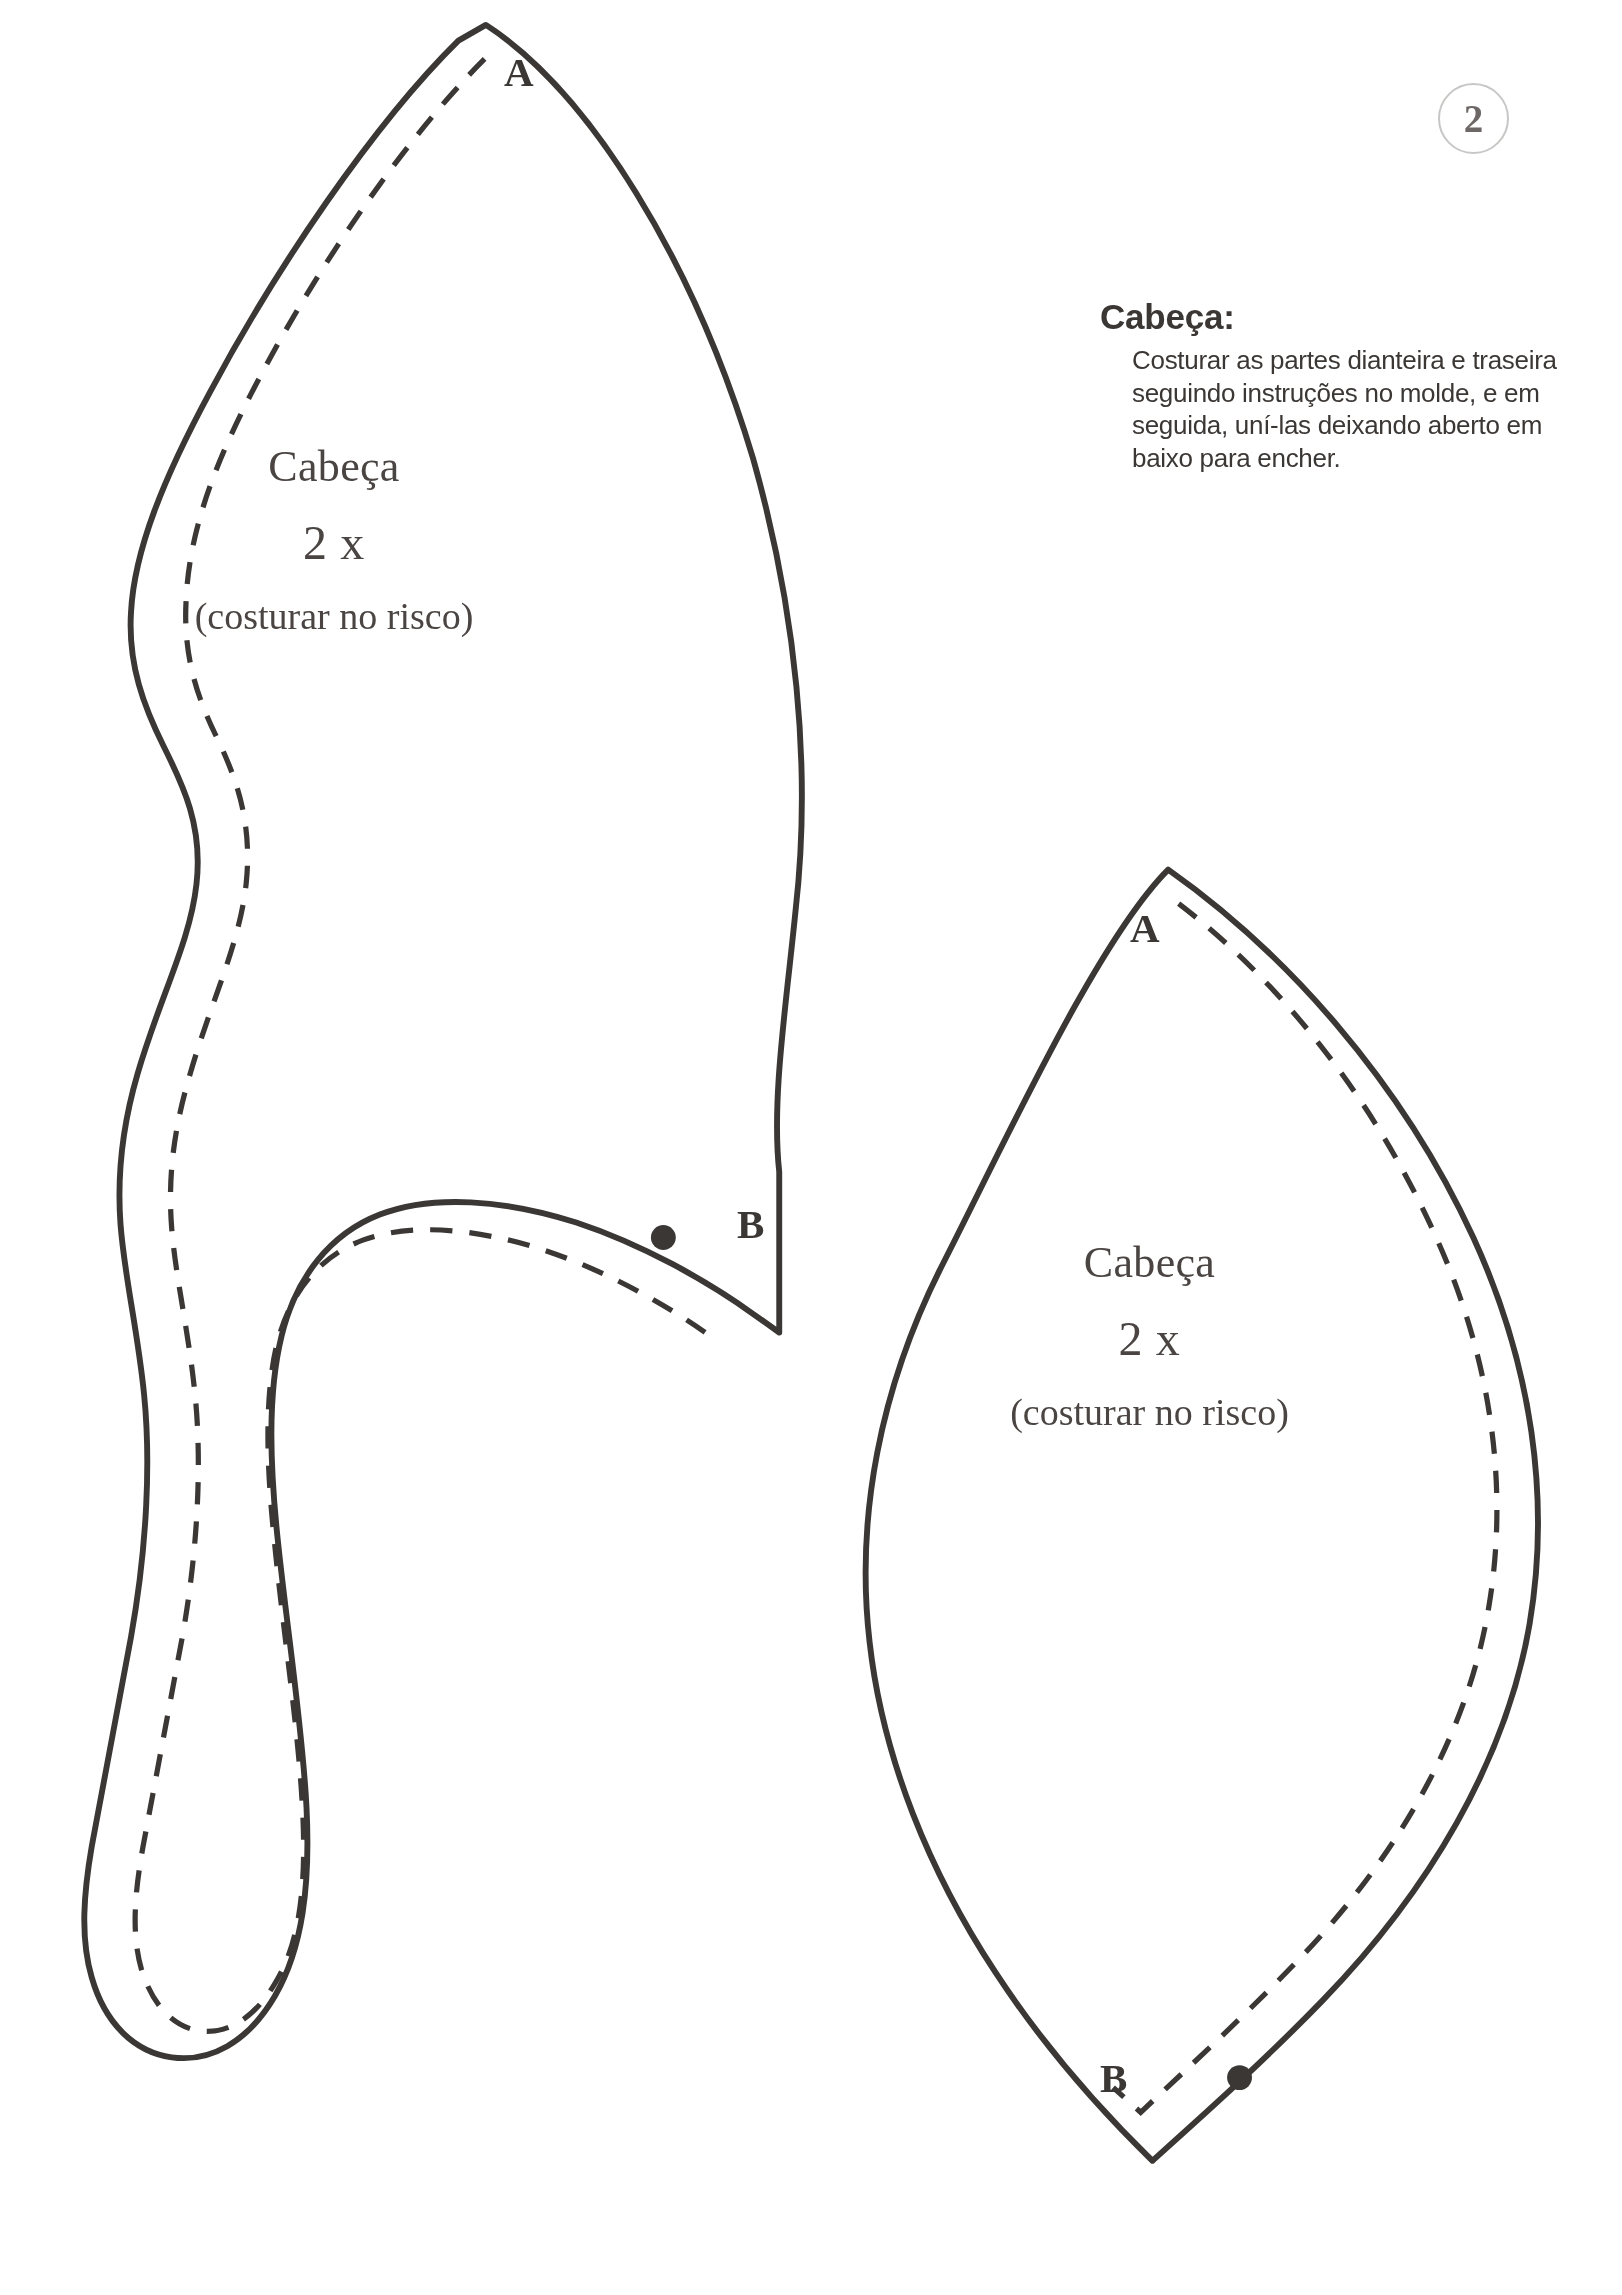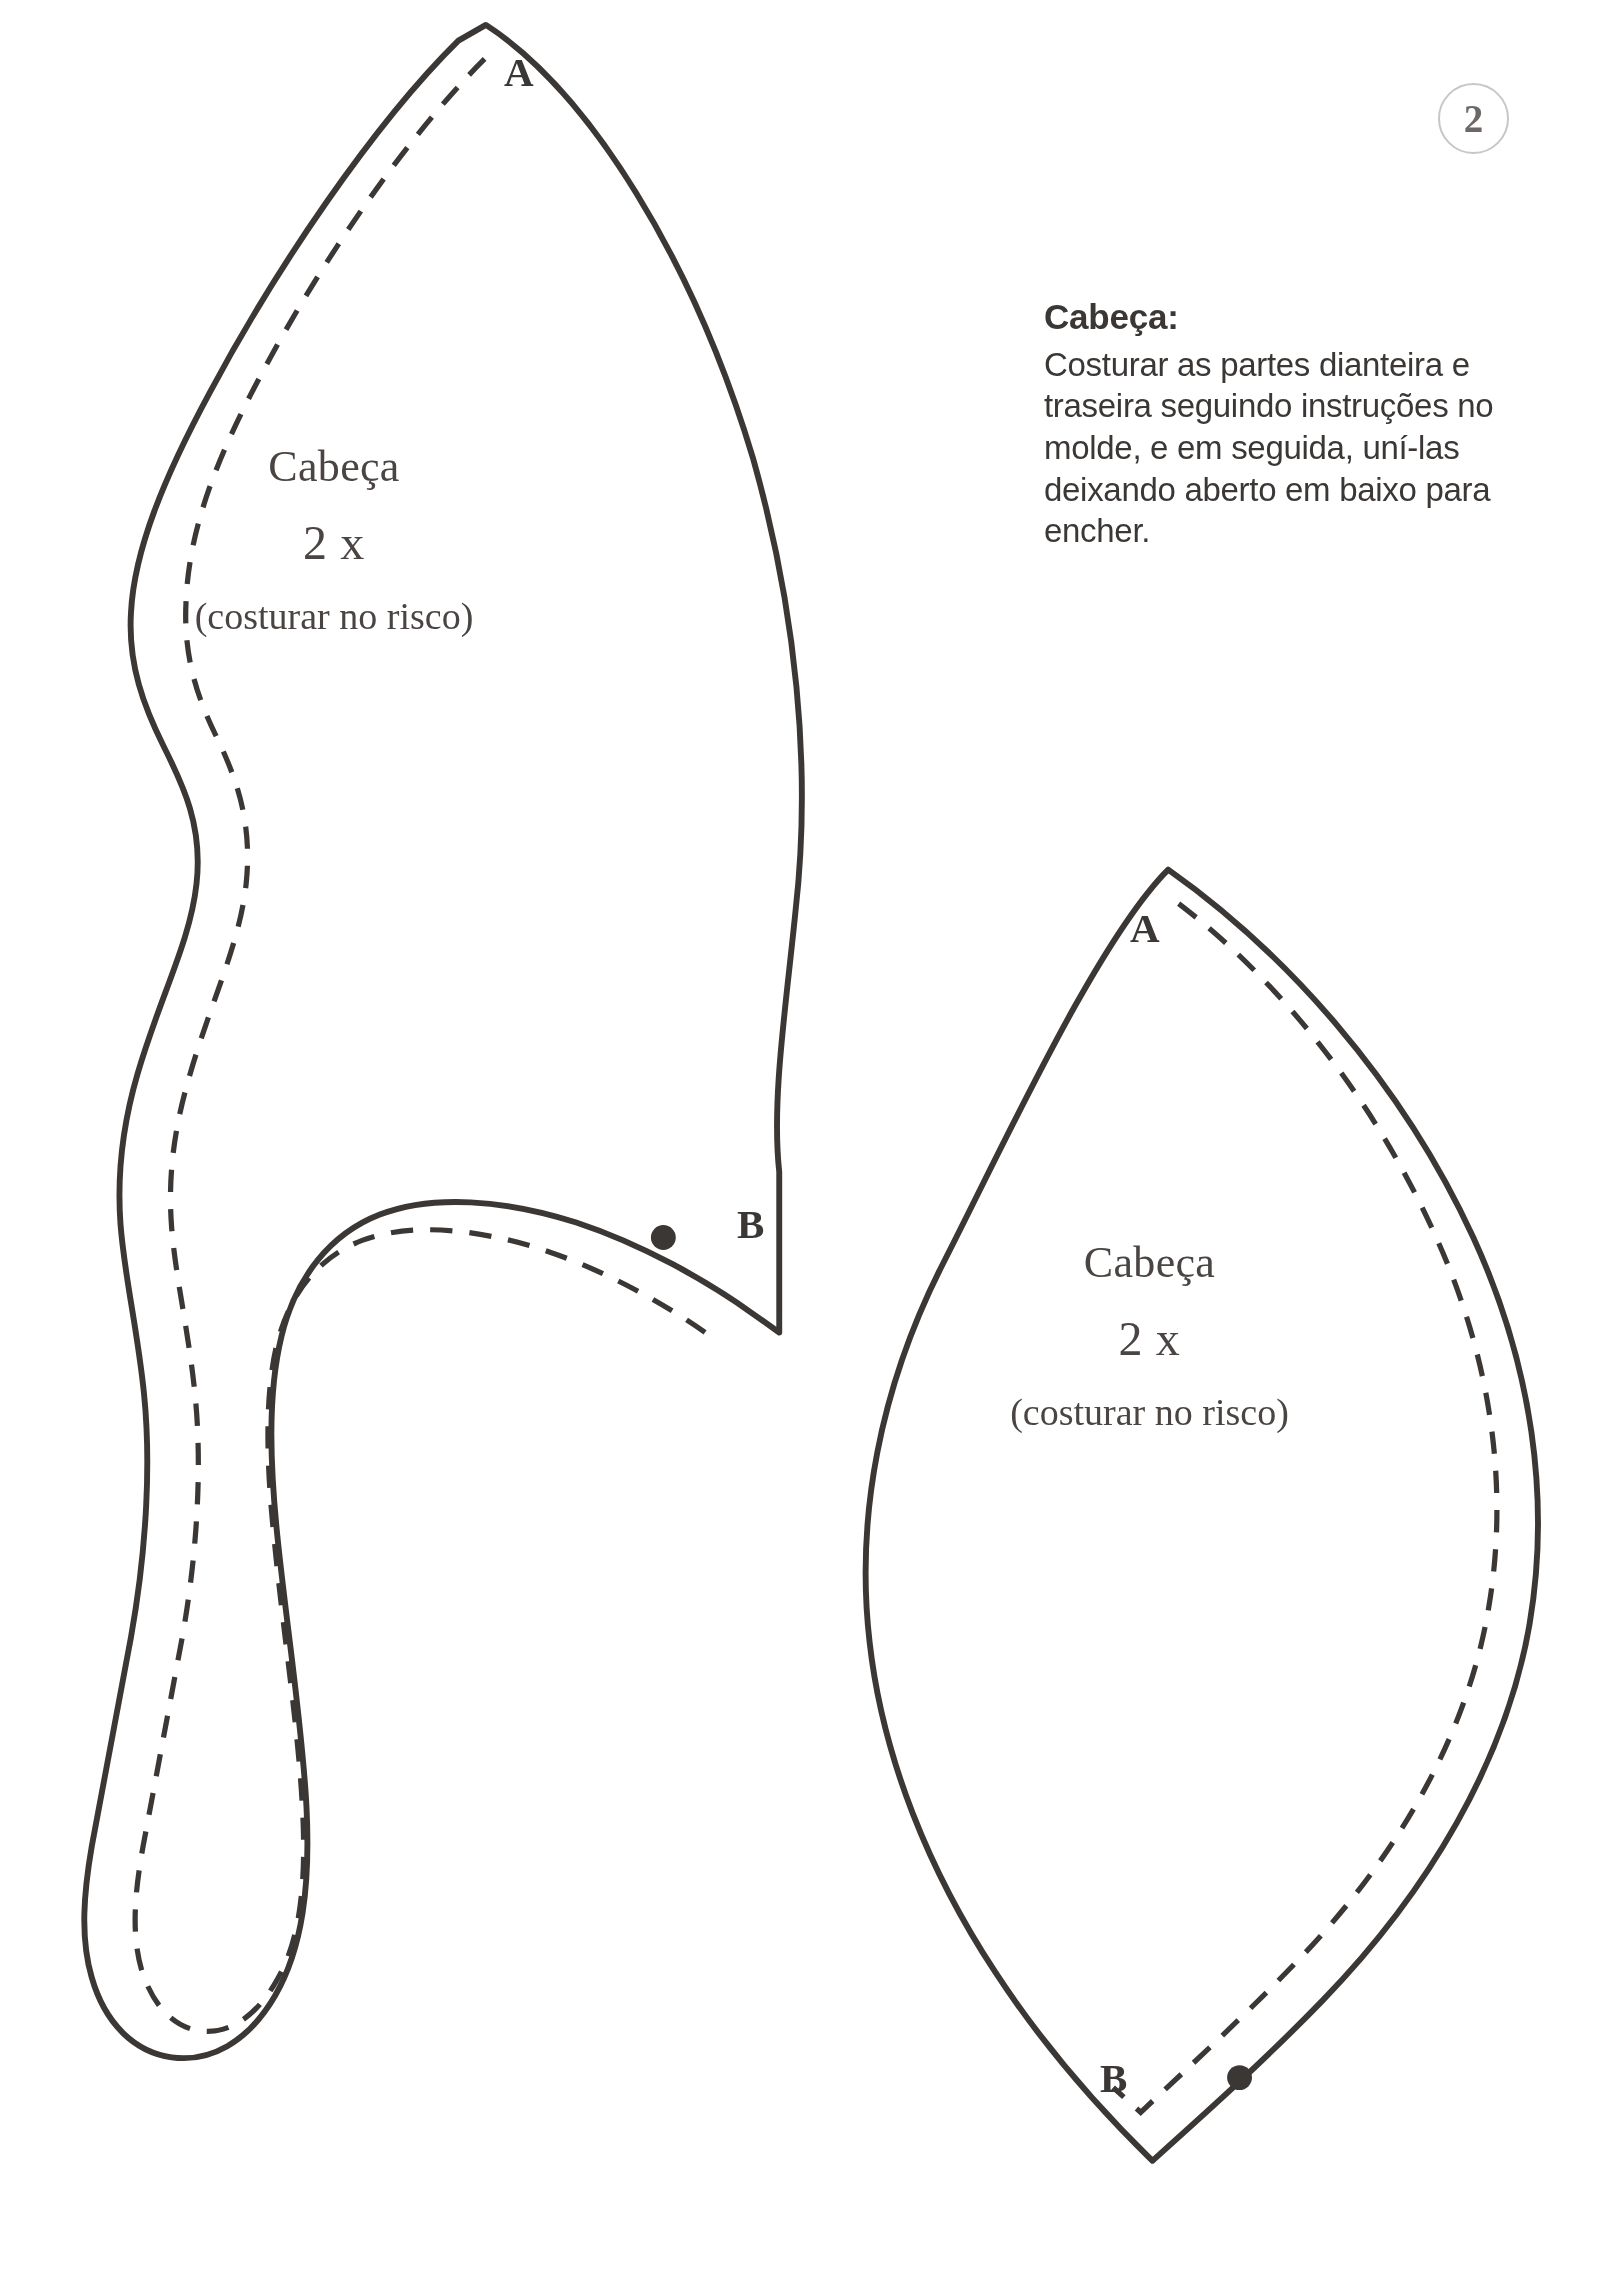--- a/index.html
+++ b/index.html
@@ -42,40 +42,41 @@
     font-family: "Liberation Serif", serif;
     font-weight: 700;
     font-size: 39px;
     color: #6d6866;
     box-sizing: border-box;
   }
 
   
   .instructions {
     position: absolute;
-    left: 1044px;
+    left: 1100px;
     top: 296px;
     width: 472px;
     font-family: "Liberation Sans", sans-serif;
     color: #3b3735;
   }
   .instructions .inst-title {
     font-weight: 700;
     font-size: 35px;
     line-height: 1.18;
     letter-spacing: -0.2px;
     margin-bottom: 6.5px;
     display: block;
   }
   .instructions .inst-body {
-    font-size: 33px;
+    font-size: 26px;
     line-height: 1.26;
     letter-spacing: -0.3px;
     display: block;
     white-space: pre-line;
+    margin-left: 32px;
   }
 
   
   .piece-label {
     position: absolute;
     text-align: center;
     color: #4a4542;
     font-family: "Liberation Serif", serif;
     pointer-events: none;
     margin-top: 16px;

